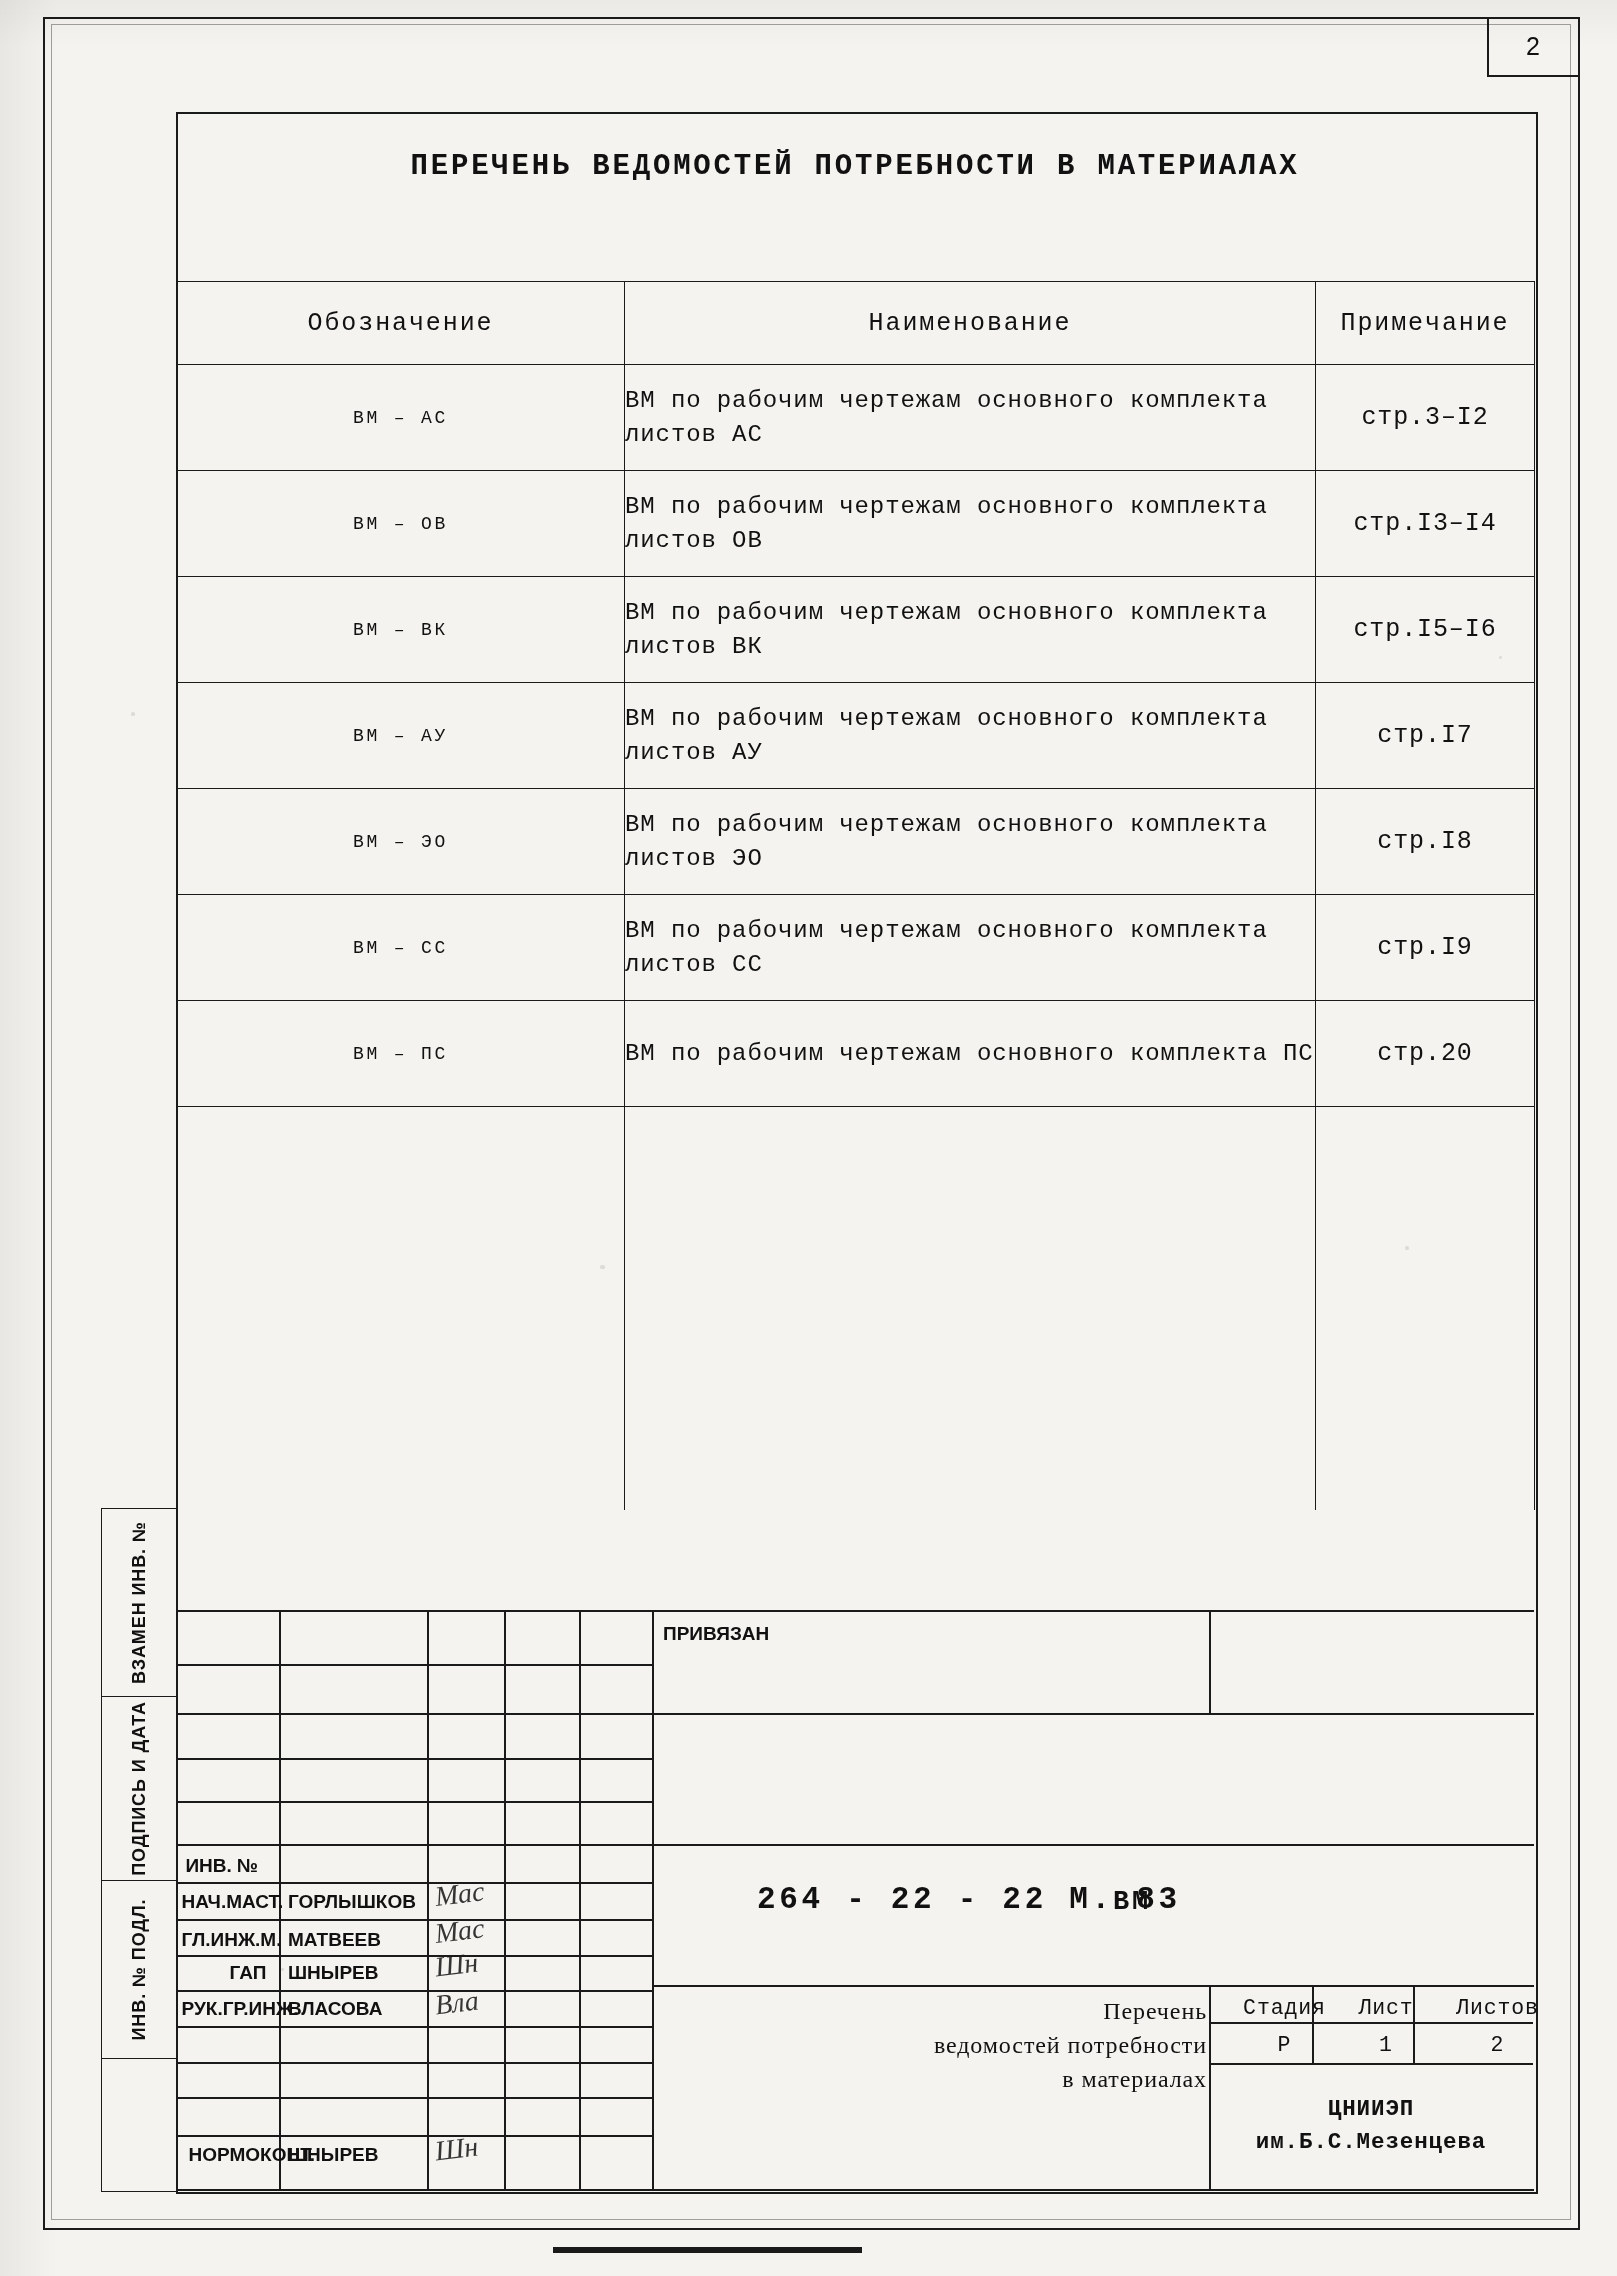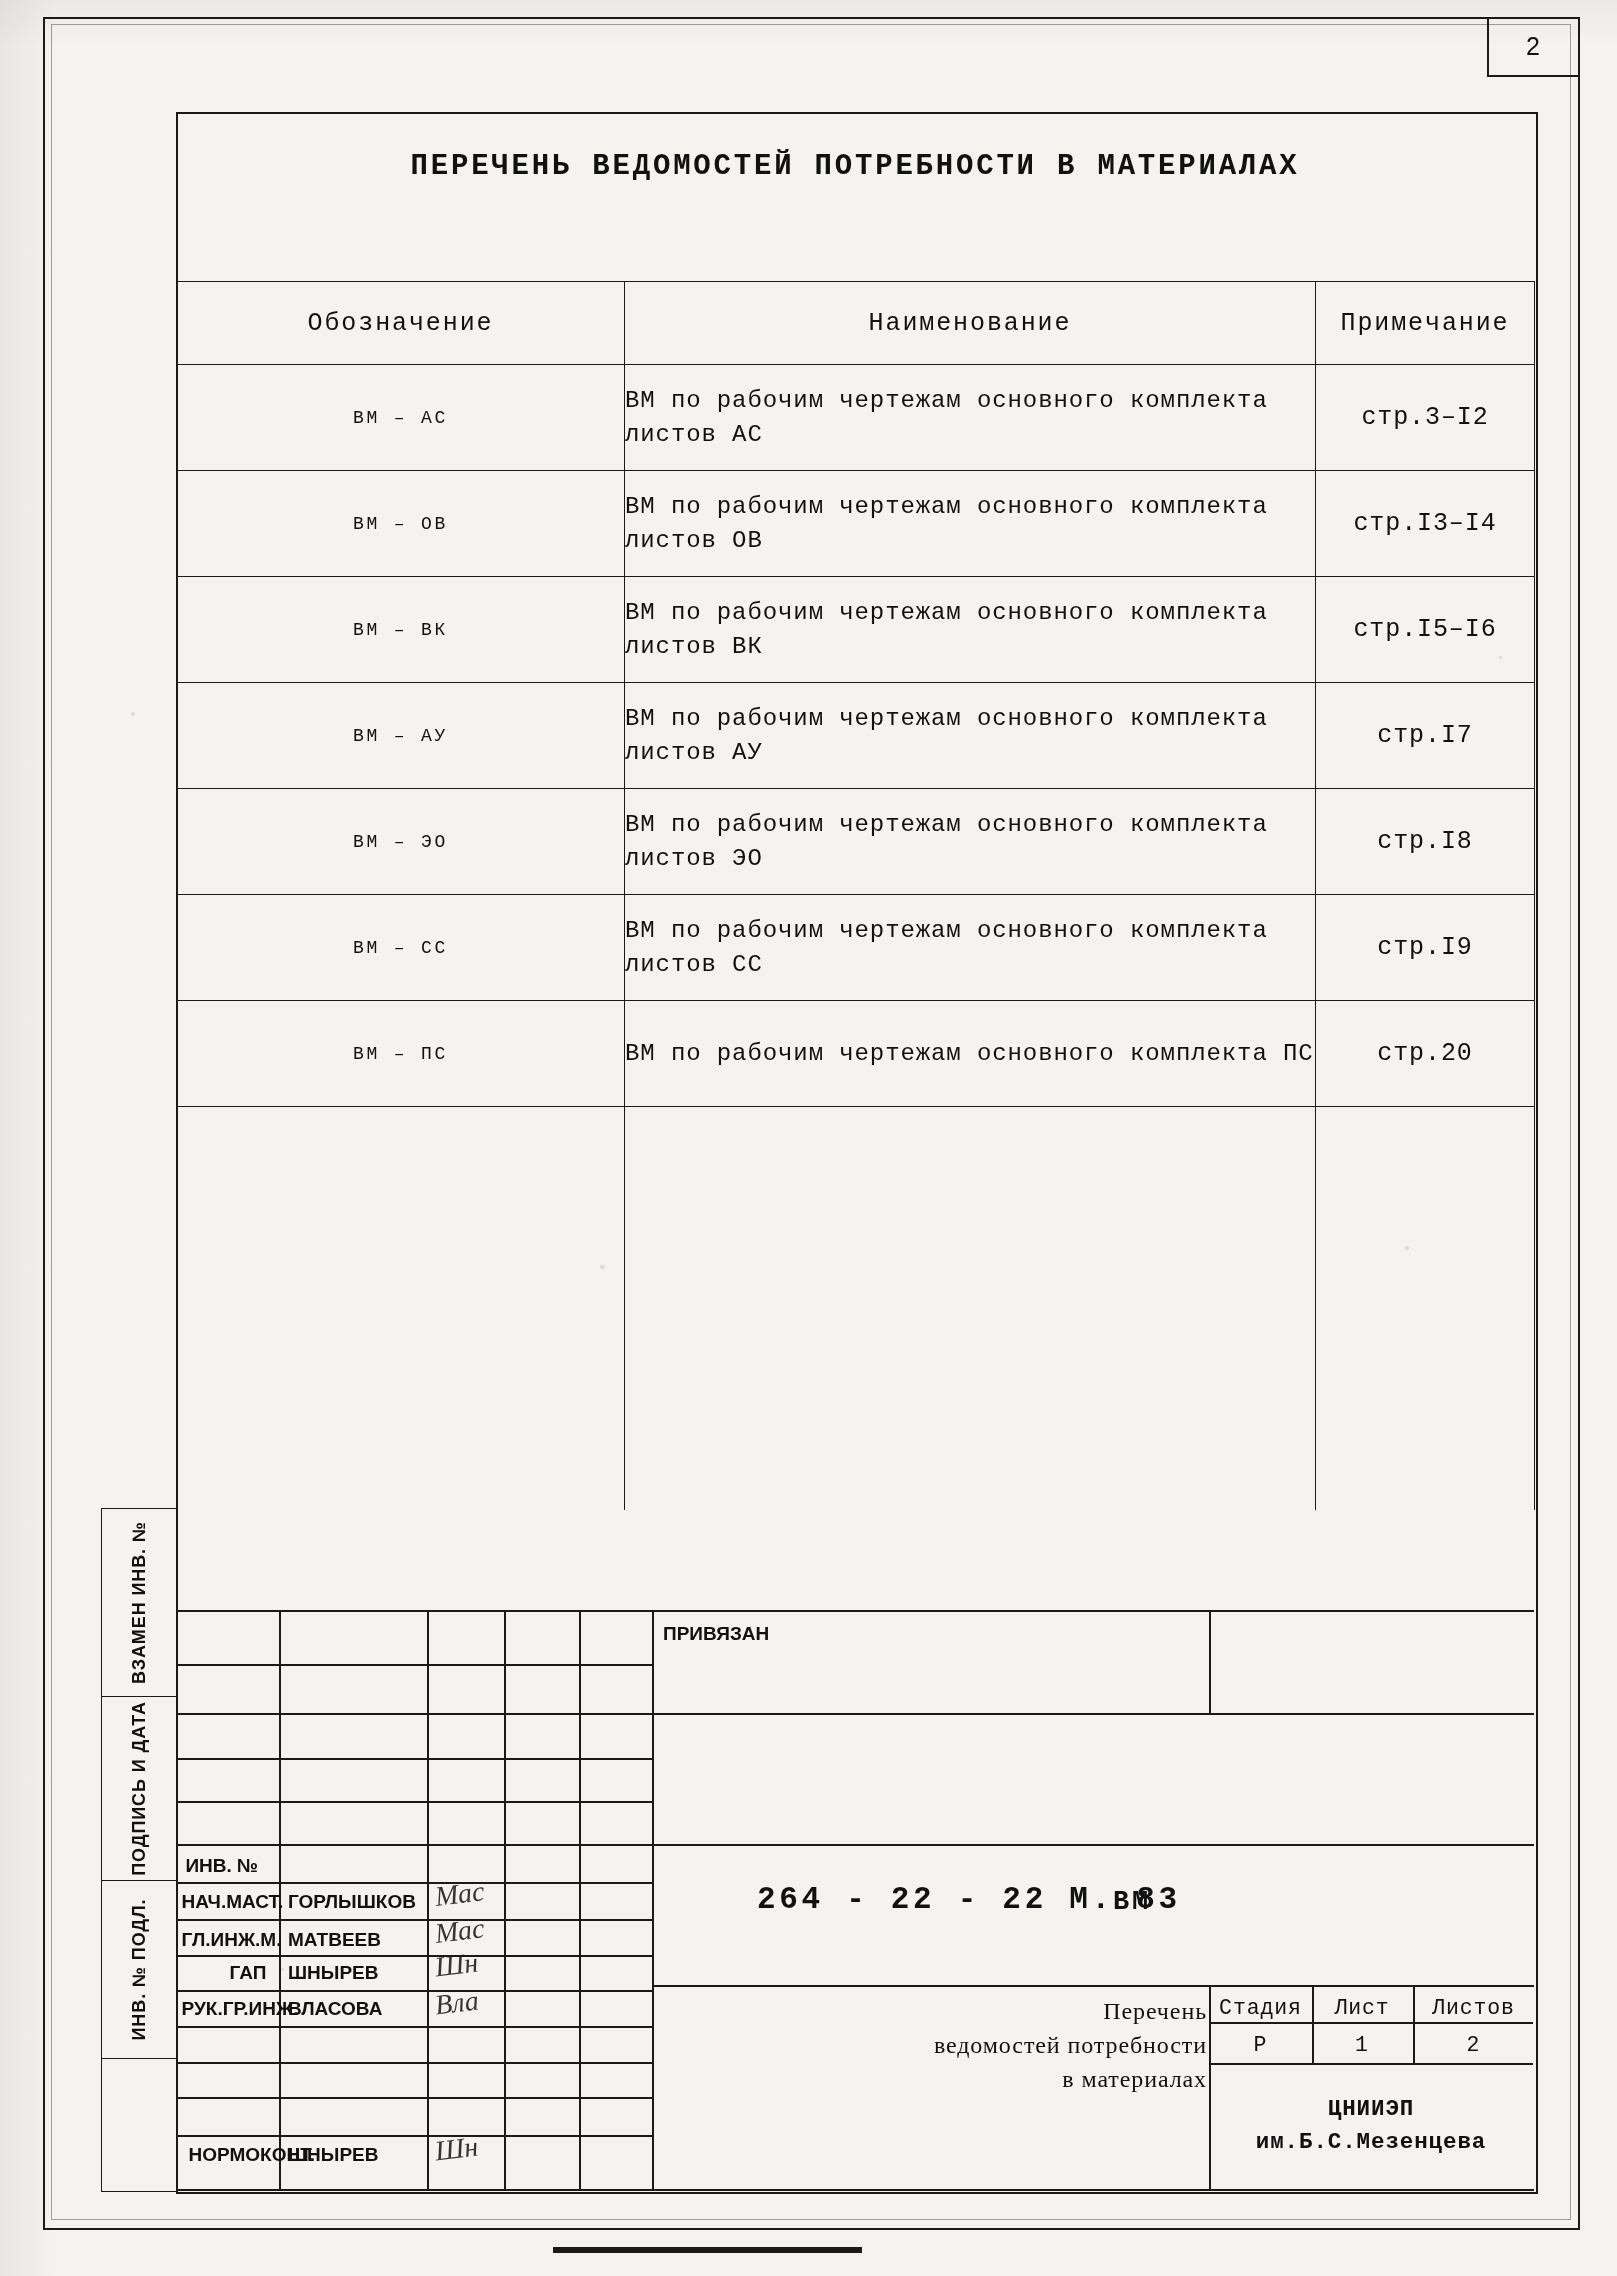--- a/index.html
+++ b/index.html
@@ -224,20 +224,21 @@
     font-size: 22.5px;
     line-height: 1.45;
     letter-spacing: 0.9px;
   }
   .cellc {
     position: absolute;
     text-align: center;
     font-family: "Liberation Mono", monospace;
     font-size: 21.5px;
     letter-spacing: 0.9px;
+    padding-left: 24px;
   }
   .bottom-mark {
     position: absolute;
     left: 553px; top: 2247px;
     width: 309px; height: 5.6px;
     background: #1a1a1a;
   }
 </style>
 </head>
 <body>

